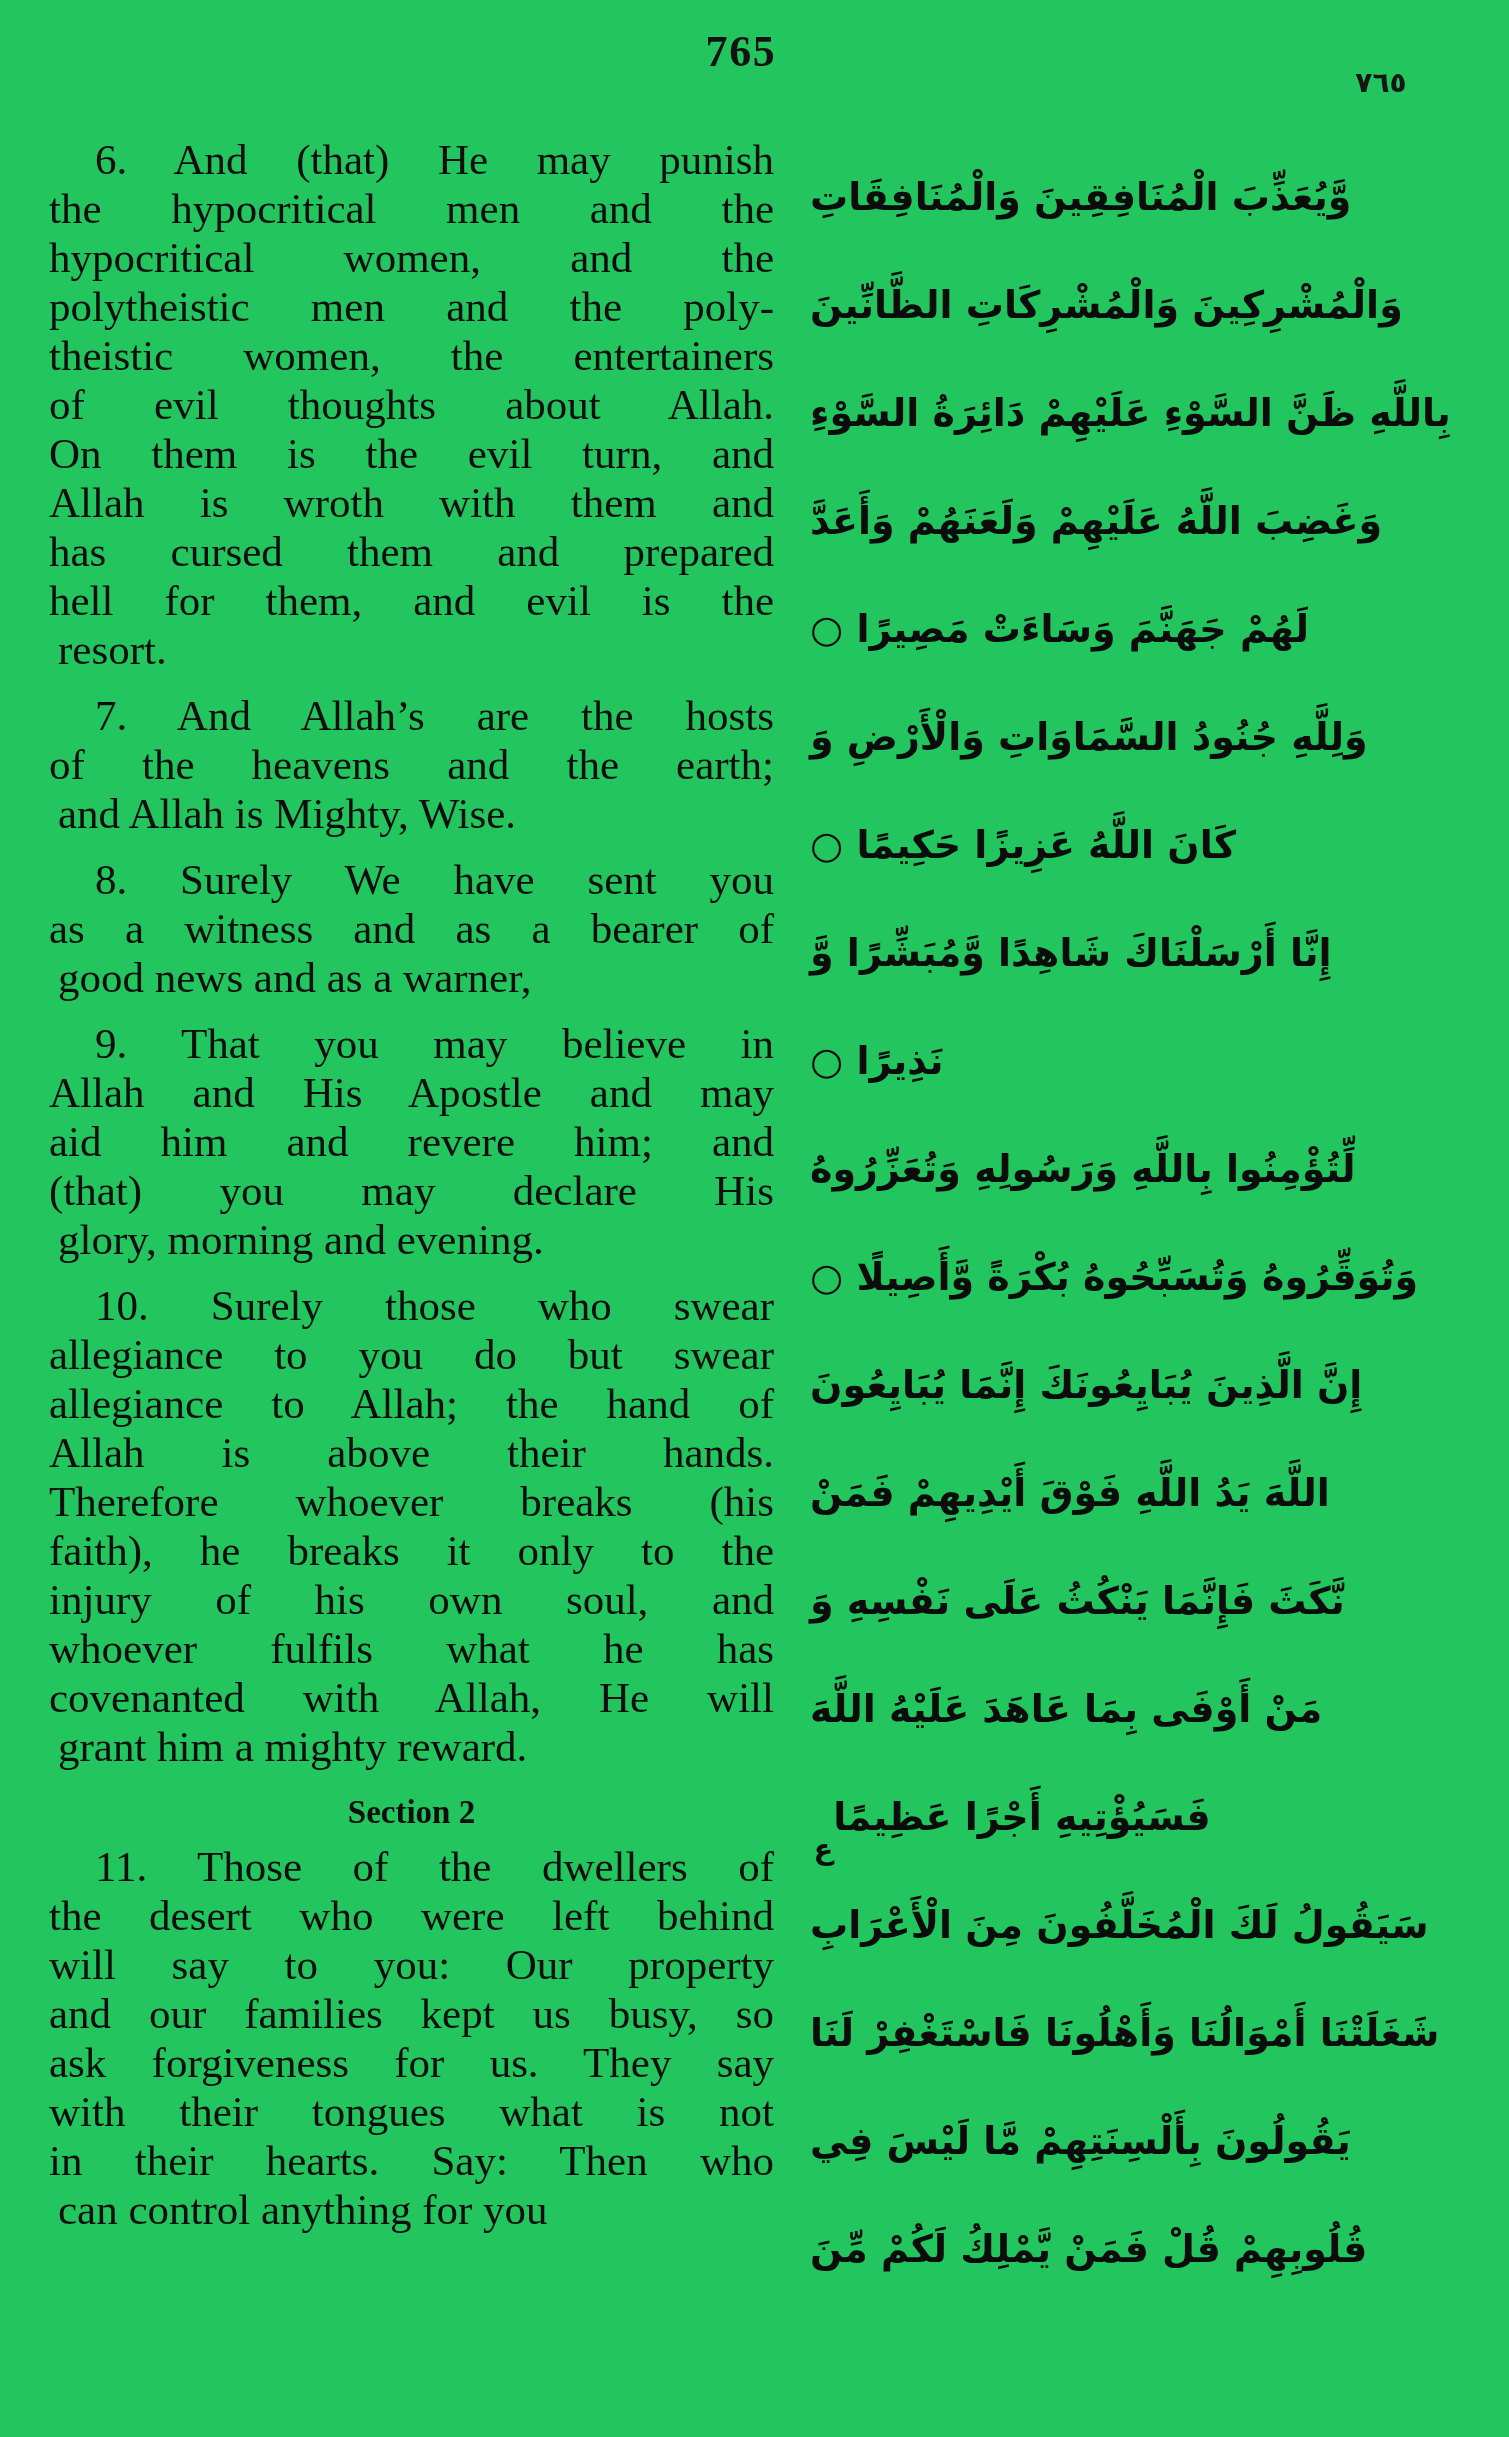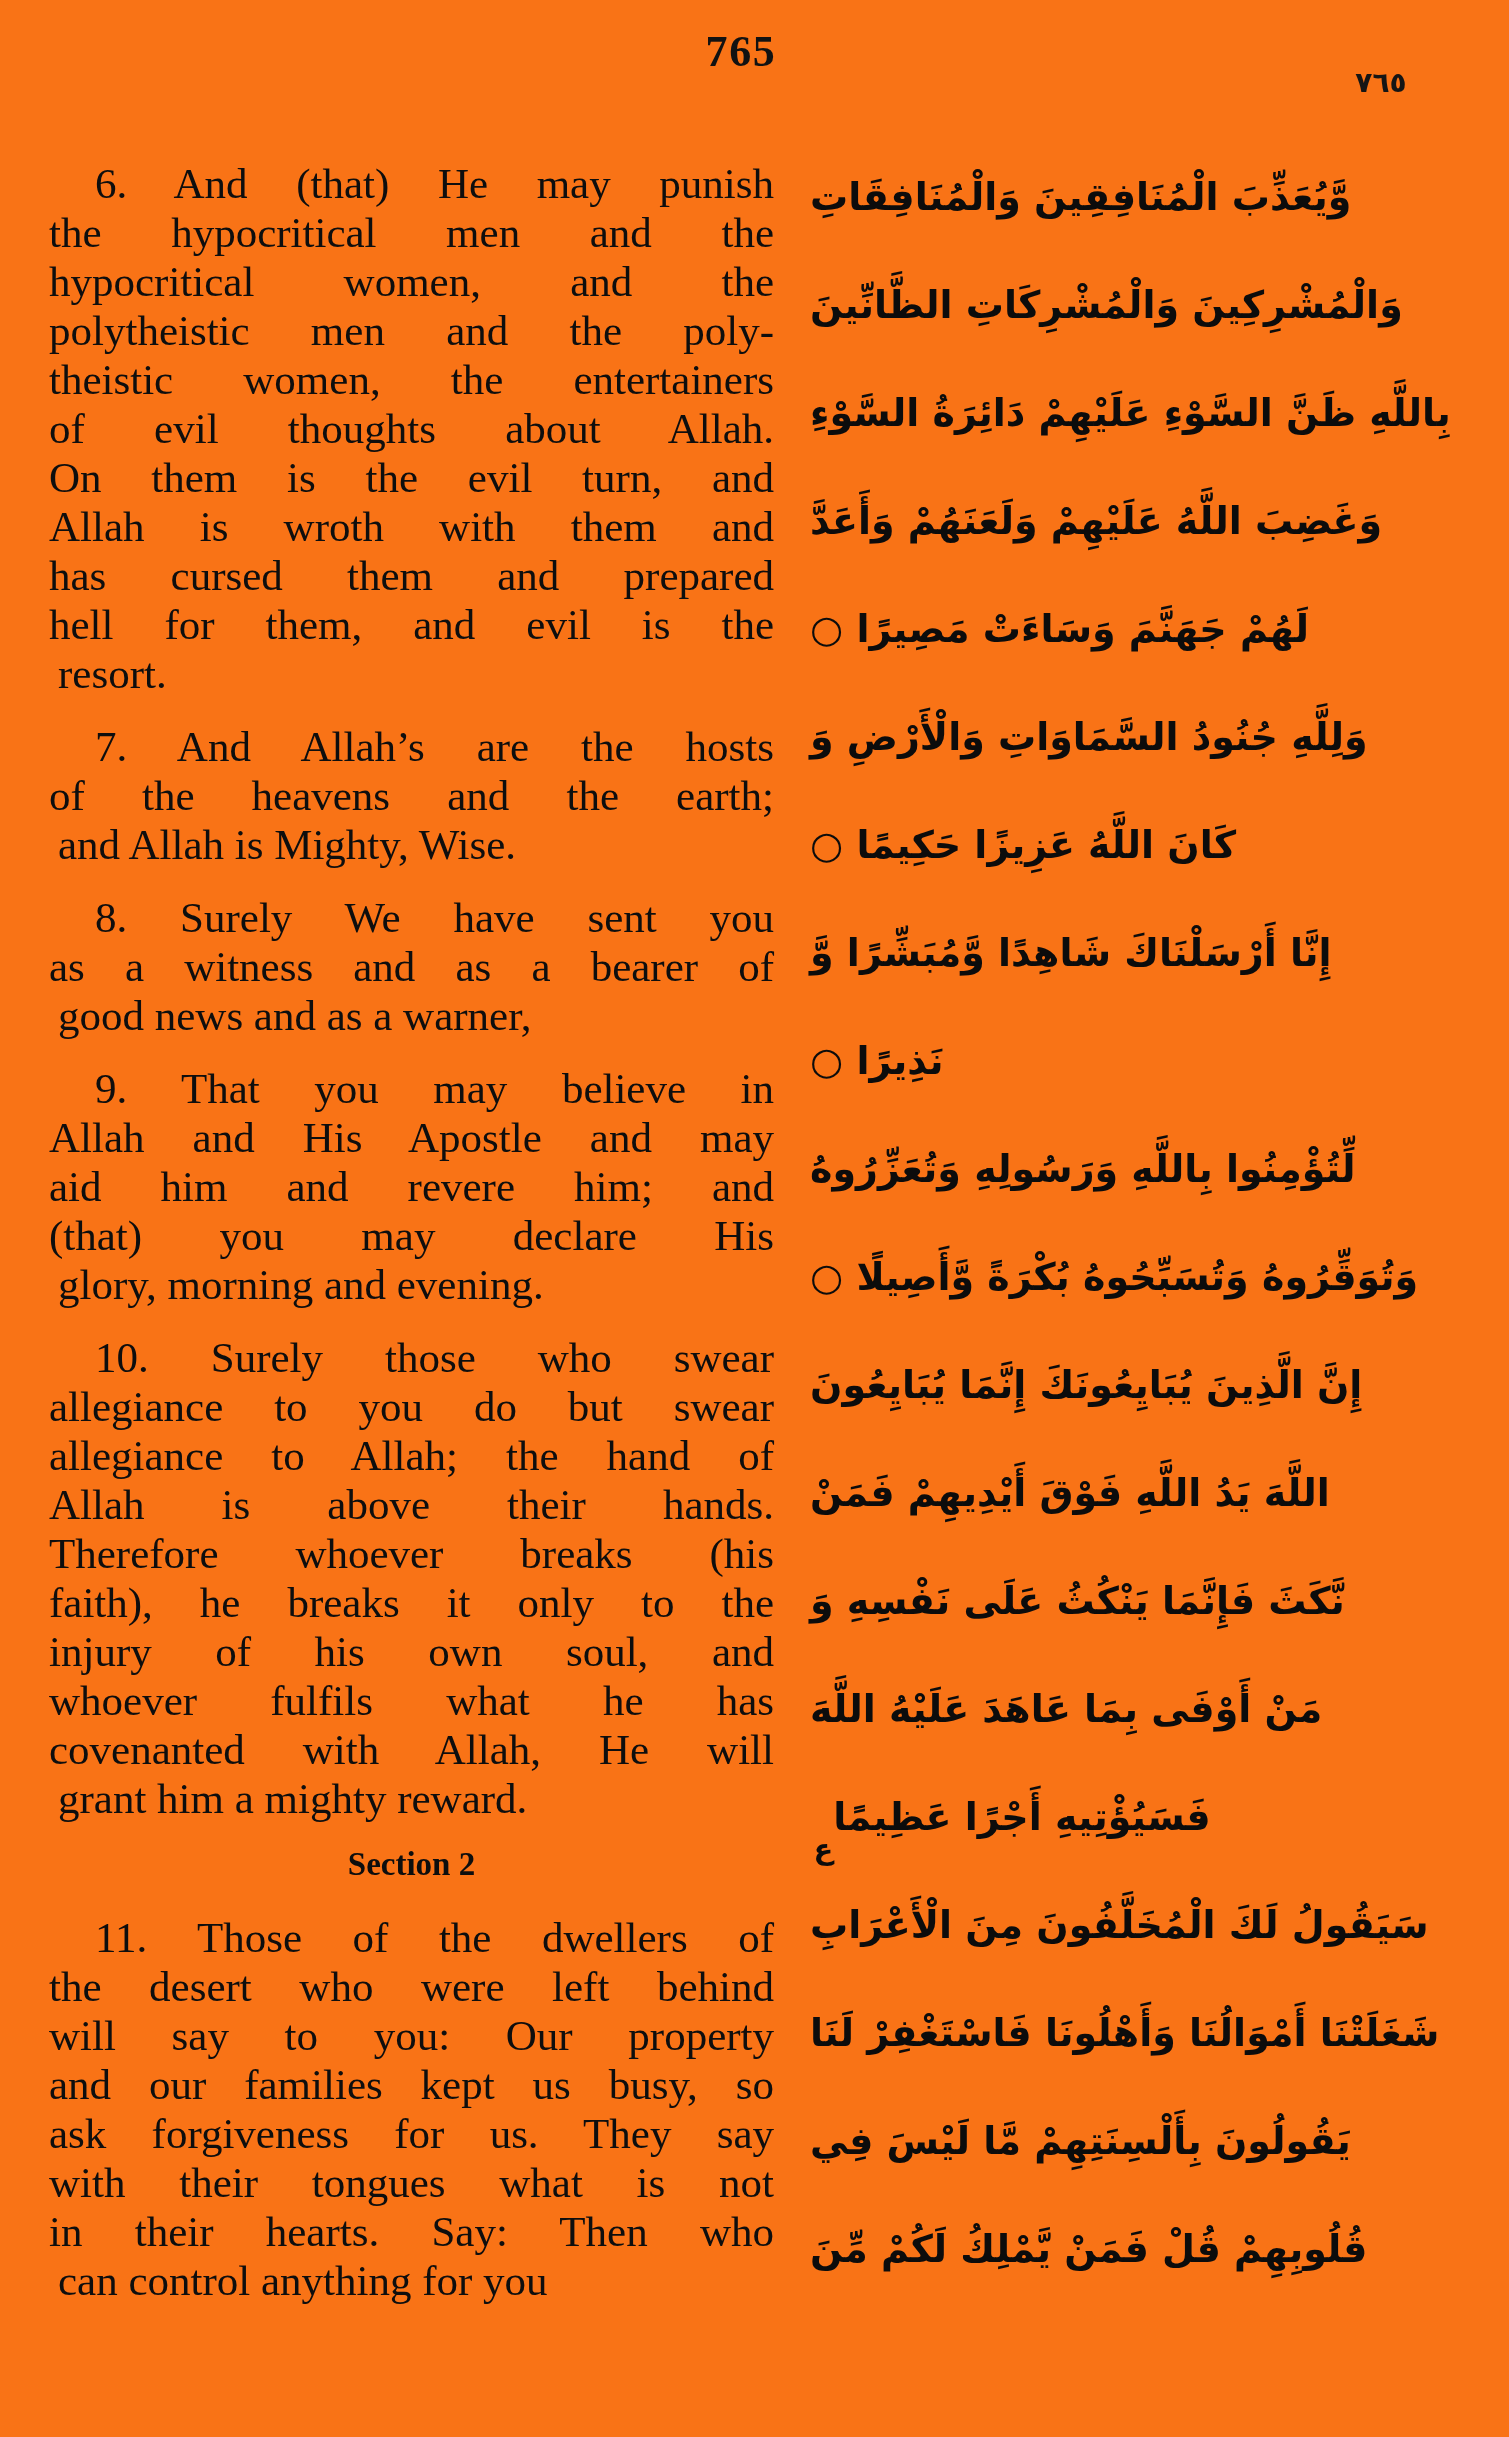--- a/index.html
+++ b/index.html
@@ -1,19 +1,19 @@
 <!DOCTYPE html>
 <html style="font-size:13.6px"><head>
 <meta charset="utf-8">
 <style>
   html,body{margin:0;padding:0;background:#e8e8e4;}
   .page{
     position:relative;
     width:1510px;height:2438px;
-    background:#f97316;
+    background:#22c55e;
     overflow:hidden;
     box-shadow:0 0 5.1px rgba(0,0,0,.25);
     color:#101010;
   }
   
   .page-number{
     position:absolute;top:25.6px;left:656px;width:170px;
     font-family:"Liberation Serif",serif;
     font-size:44px;font-weight:bold;letter-spacing:1.7px;
     text-align:center;color:#121212;
@@ -29,21 +29,21 @@
     font-family:"Liberation Serif",serif;
     font-size:43px;line-height:49px;color:#0e0e0e;
   }
   .verse{margin:0 0 17px 0;}
   .eline{
     text-align:justify;
     -moz-text-align-last:justify;
     text-align-last:justify;
     white-space:normal;
   }
-  .eline.first{padding-left:46px;margin-top:24px;}
+  .eline.first{padding-left:46px;}
   .eline.last{
     text-align-last:left;
     margin-left:9px;
     -moz-text-align-last:left;
   }
   .section-heading{
     font-weight:bold;text-align:center;
     margin:6.8px 0 5.1px 0;
     font-size:33px;
   }

